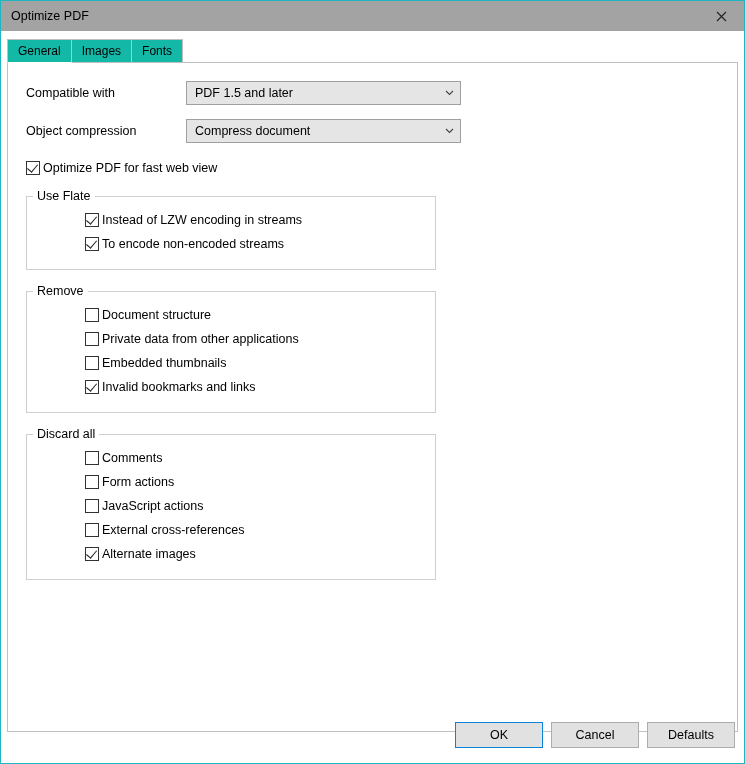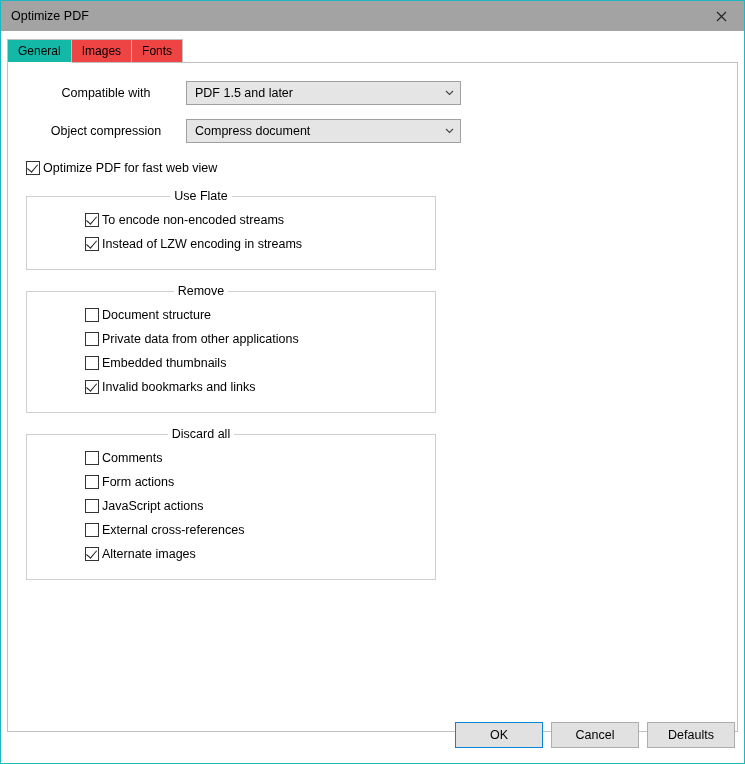--- a/index.html
+++ b/index.html
@@ -36,37 +36,36 @@
 }
 .tabstrip {
   display: flex;
   position: relative;
   z-index: 2;
 }
 .tab {
   padding: 4px 10px;
   border: 1px solid #c0c0c0;
   border-bottom: none;
-  background: #ef4444;
+  background: #14b8a6;
   font-size: 12px;
   cursor: pointer;
   position: relative;
 }
 .tab + .tab { margin-left: -1px; }
 .tab.active {
   background: #14b8a6;
   border-bottom: 1px solid #fff;
   margin-bottom: -1px;
 }
 .panel {
   border: 1px solid #c0c0c0;
   padding: 18px 18px 12px 18px;
   min-height: 670px;
   position: relative;
-  text-align: center;
 }
 .row {
   display: flex;
   align-items: center;
   margin-bottom: 14px;
 }
 .row-label {
   width: 160px;
   font-size: 12.5px;
 }
@@ -191,25 +190,25 @@
 
     <div class="checkbox-line" style="margin-top:18px;">
       <span class="cb checked"></span>
       <span>Optimize PDF for fast web view</span>
     </div>
 
     <fieldset class="group">
       <legend>Use Flate</legend>
       <div class="checkbox-line">
         <span class="cb checked"></span>
+        <span>Instead of LZW encoding in streams</span>
+      </div>
+      <div class="checkbox-line">
+        <span class="cb checked"></span>
         <span>To encode non-encoded streams</span>
-      </div>
-      <div class="checkbox-line">
-        <span class="cb checked"></span>
-        <span>Instead of LZW encoding in streams</span>
       </div>
     </fieldset>
 
     <fieldset class="group">
       <legend>Remove</legend>
       <div class="checkbox-line">
         <span class="cb"></span>
         <span>Document structure</span>
       </div>
       <div class="checkbox-line">

